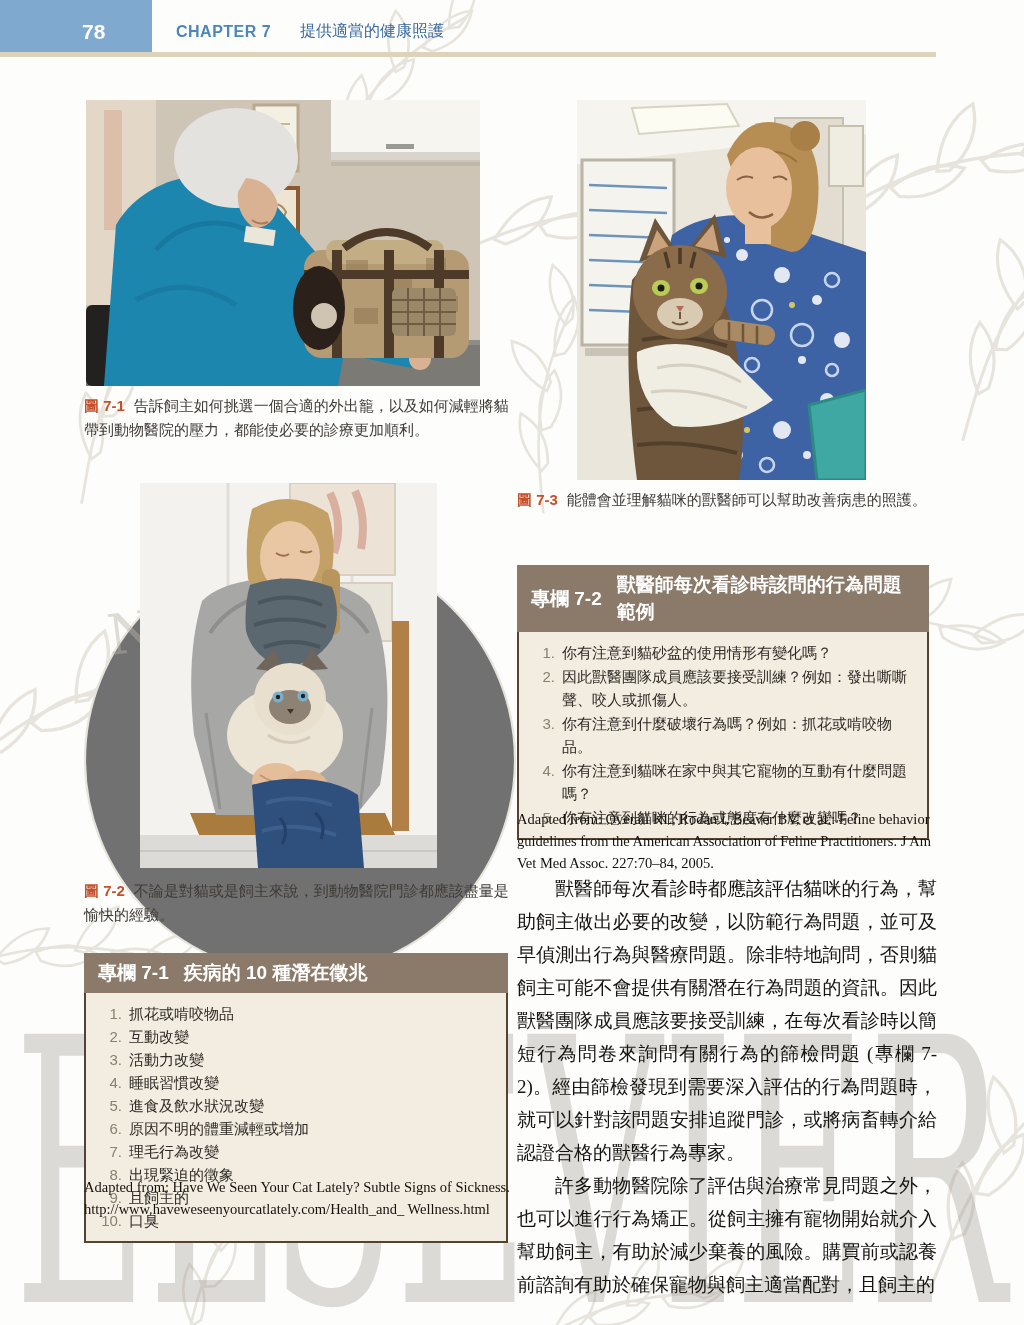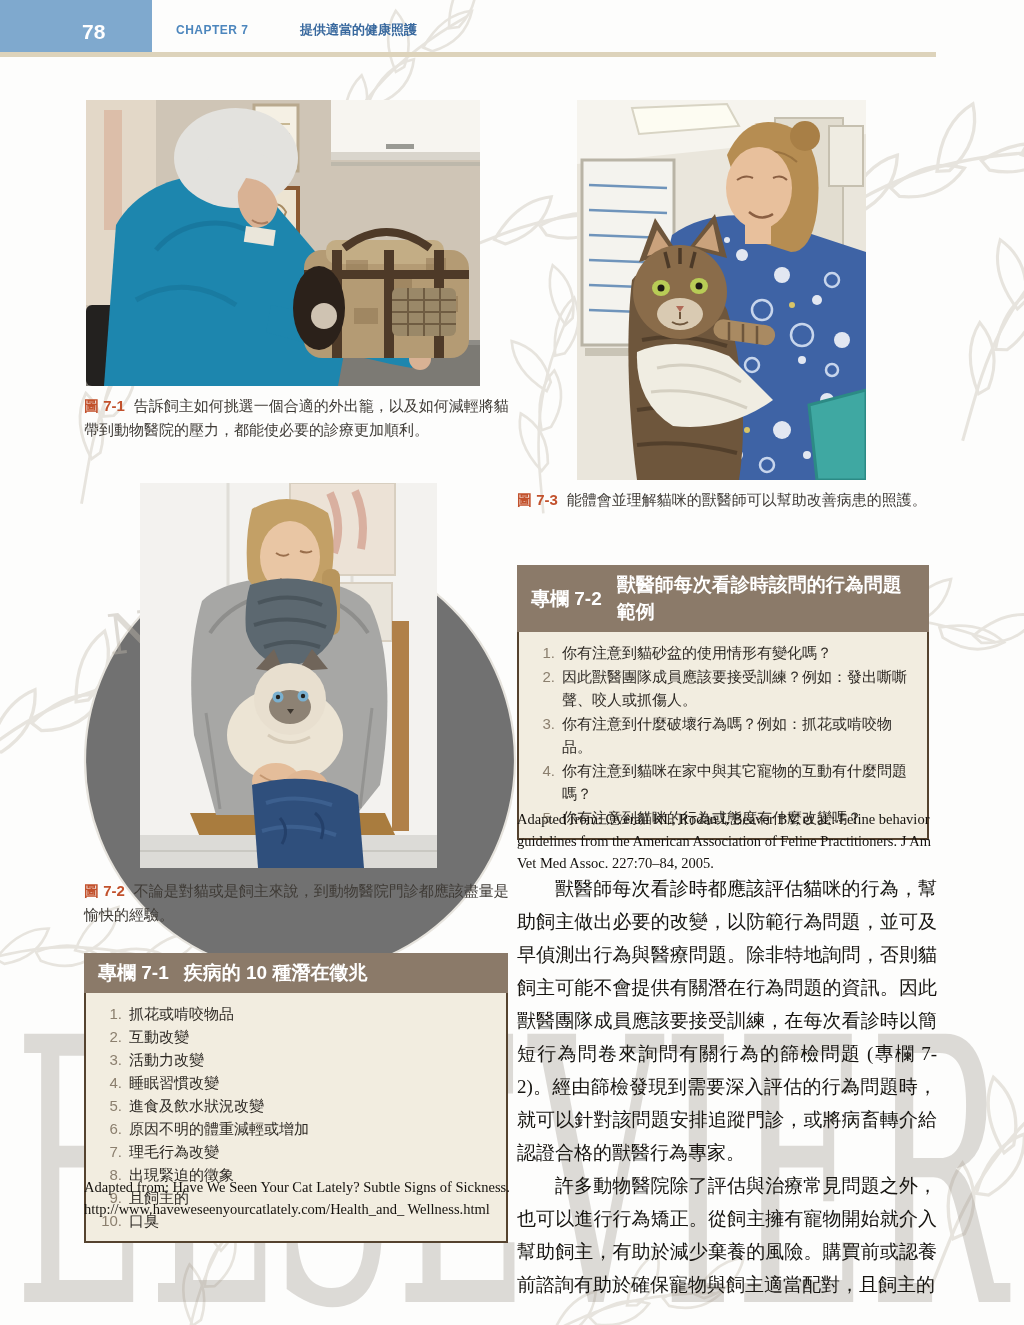--- a/index.html
+++ b/index.html
@@ -11,22 +11,22 @@
   .abs{position:absolute;}
 
   
   .wm-leaves{left:0;top:0;width:1024px;height:1325px;pointer-events:none;z-index:5;opacity:.55;}
   .wm-elsevier{left:0;top:1030px;width:1024px;height:300px;pointer-events:none;z-index:6;opacity:.28;}
   .wm-nons{left:70px;top:560px;width:620px;height:430px;pointer-events:none;z-index:6;opacity:.45;}
 
   
   .hdr-blue{left:0;top:0;width:152px;height:52px;background:#7fa9ce;z-index:10;}
   .hdr-page{left:82px;top:20px;color:#ffffff;font-weight:bold;font-size:21px;z-index:11;}
-  .hdr-chapter{left:176px;top:23px;color:#4c86bd;font-weight:bold;font-size:12px;letter-spacing:.5px;z-index:11;}
-  .hdr-title{left:300px;top:21px;color:#39699e;font-weight:bold;font-size:13px;z-index:11;}
+  .hdr-chapter{left:176px;top:23px;color:#4c86bd;font-weight:bold;font-size:16px;letter-spacing:.5px;z-index:11;}
+  .hdr-title{left:300px;top:21px;color:#39699e;font-weight:normal;font-size:16px;z-index:11;}
   .hdr-rule{left:0;top:52px;width:936px;height:5px;background:#ddd3bb;z-index:10;}
 
   
   .photo{z-index:8;line-height:0;}
   .photo svg{display:block;}
 
   
   .caption{font-size:15px;line-height:24px;color:#3f3b36;z-index:9;}
   .caption .figlab{color:#c2512c;font-weight:bold;margin-right:9px;}
 

